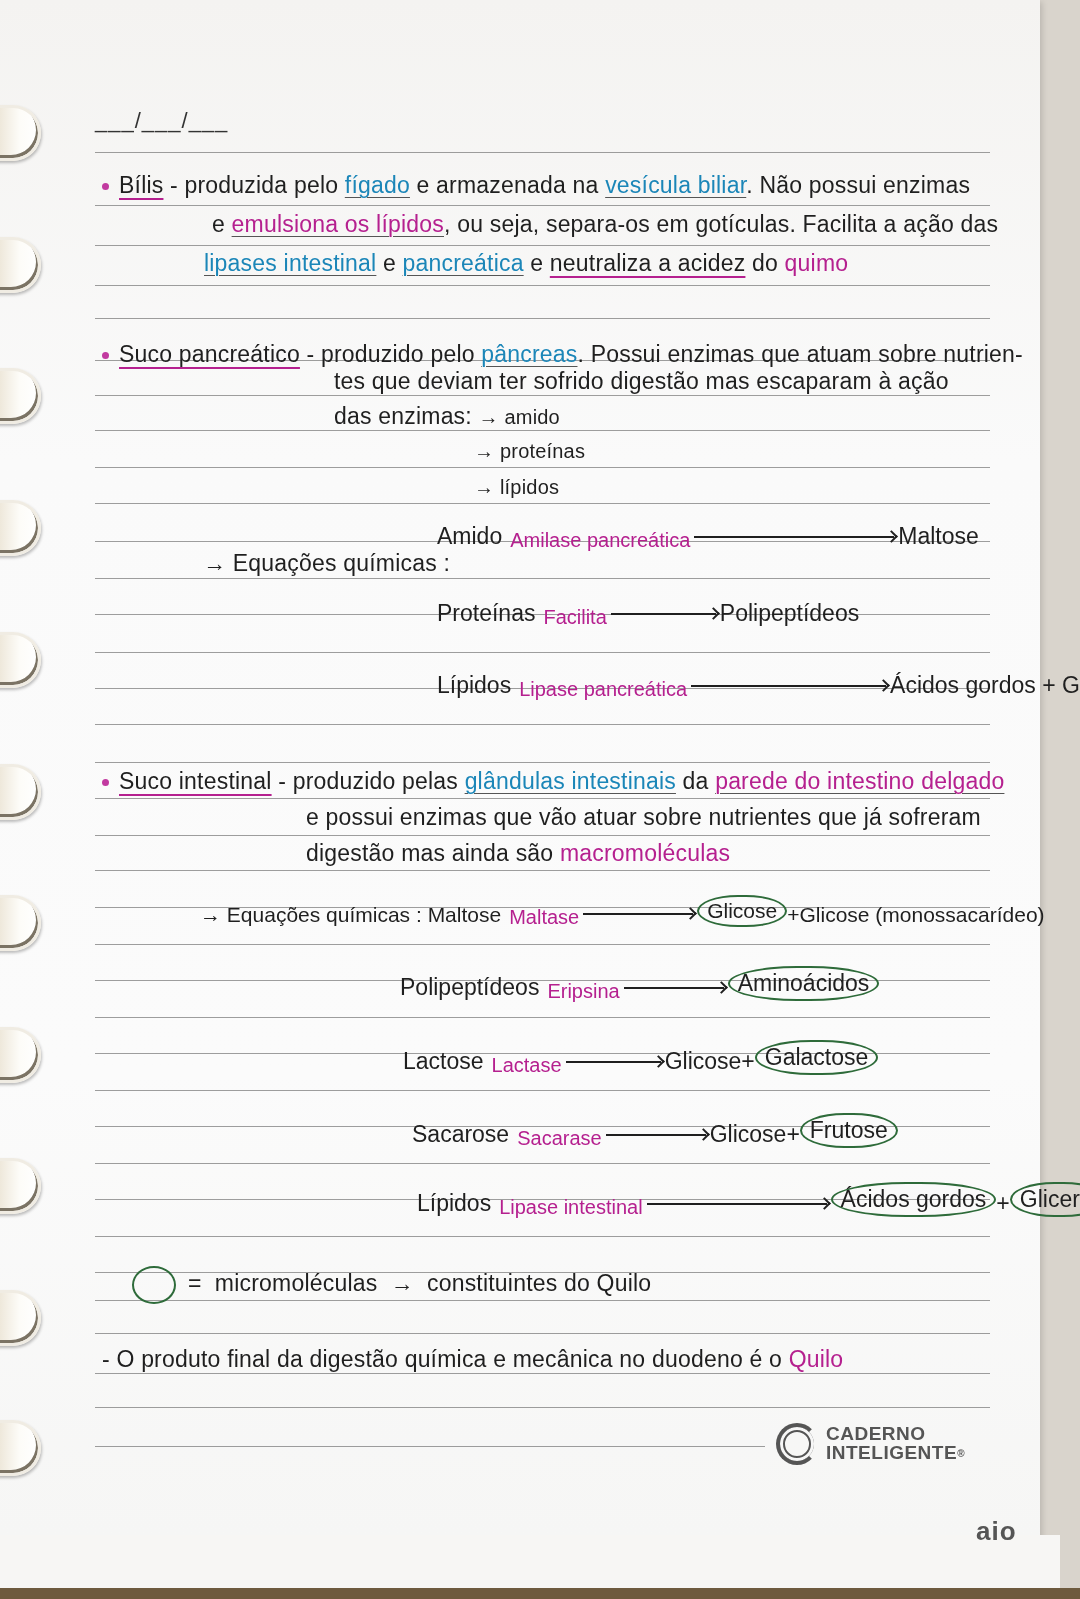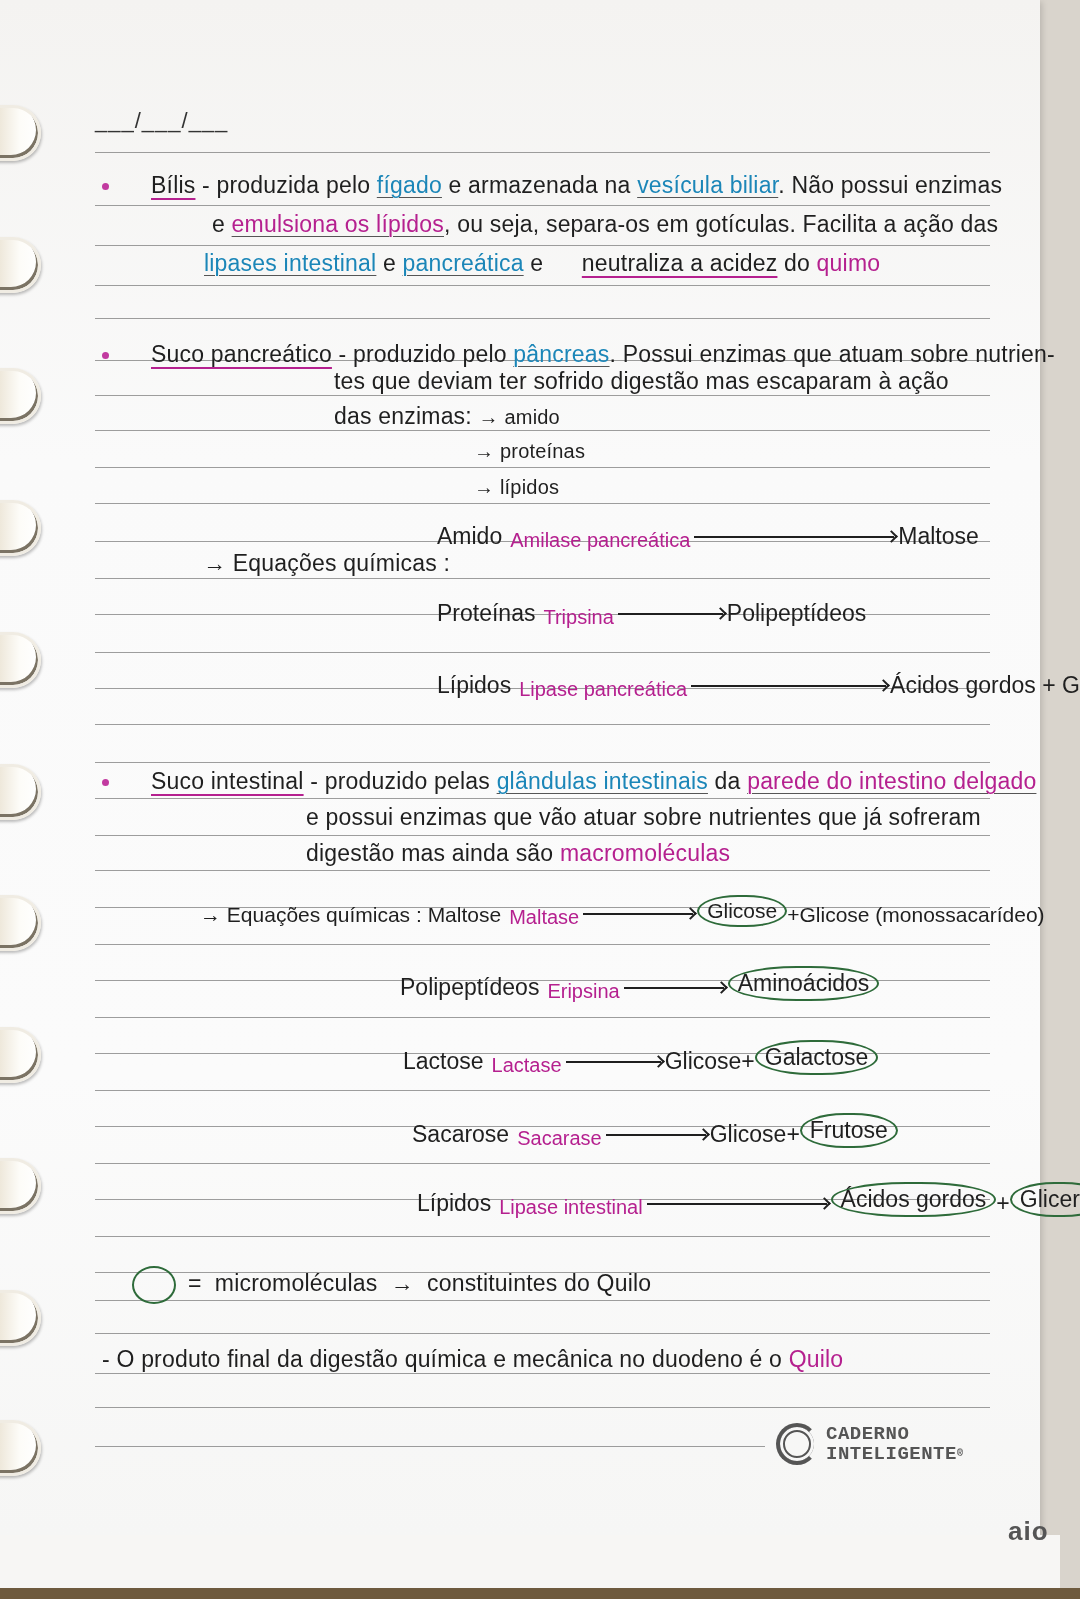--- a/index.html
+++ b/index.html
@@ -14,45 +14,44 @@
     border-bottom:4px solid #cfc6b3;
     box-shadow:2px 2px 6px rgba(0,0,0,0.15);
   }
   .under-page {
     position:absolute; left:0; top:1535px; width:1060px; height:55px;
     background:#f7f6f4;
   }
   .under-text {
     position:absolute; left:976px; top:1516px; font-weight:bold; font-size:26px; color:#555; letter-spacing:1px;
     font-family:"Liberation Sans", sans-serif;
-    margin-left:32px;
   }
   .bottom-strip { position:absolute; left:0; top:1588px; width:1080px; height:11px; background:#6e5a3e; }
   .ring {
     position:absolute; left:-8px; width:46px; height:50px;
     border:3px solid #f0ece3; border-left:none; border-radius:0 28px 28px 0;
     background:linear-gradient(90deg,#e8e0cf 0%,#fdfcf8 60%,#ffffff 100%);
     box-shadow:inset -2px -3px 0 #7b7364, 1px 2px 3px rgba(0,0,0,0.25);
   }
   .rule { position:absolute; left:95px; width:895px; height:1px; background:#7d7d7d; opacity:0.75; }
   .date { position:absolute; left:95px; top:108px; font-size:22px; color:#333; letter-spacing:1px; font-family:"Liberation Sans", sans-serif; }
   .line { position:absolute; font-size:23px; color:#1f1f1f; white-space:nowrap; letter-spacing:0.2px; }
   .blue { color:#1b86b8; }
   .pink { color:#b5208f; }
-  .ul-pink { text-decoration:underline; text-decoration-color:#b5208f; text-decoration-thickness:2px; text-underline-offset:5px;margin-left:32px; }
+  .ul-pink { text-decoration:underline; text-decoration-color:#b5208f; text-decoration-thickness:2px; text-underline-offset:5px; }
   .ul-plain { text-decoration:underline; text-decoration-color:#555; text-underline-offset:4px; text-decoration-thickness:1px;}
   .bullet { display:inline-block; width:7px; height:7px; border-radius:50%; background:#c23aa0; margin-right:10px; vertical-align:middle; }
   .eq { position:absolute; font-size:23px; color:#1f1f1f; white-space:nowrap; display:flex; align-items:flex-end; }
   .arrow { display:inline-flex; flex-direction:row; align-items:center; margin:0 4px; }
   .arrow .enz { color:#b5208f; font-size:20px; line-height:20px; padding:0 4px; }
   .arrow .shaft { position:relative; height:2px; background:#1f1f1f; margin-top:2px; margin-bottom:9px; }
   .arrow .shaft::after { content:""; position:absolute; right:-2px; top:-4px; width:7px; height:7px; border-top:2px solid #1f1f1f; border-right:2px solid #1f1f1f; transform:rotate(45deg); }
   .circ { border:2px solid #2e6b3a; border-radius:50% / 55%; padding:2px 8px; }
   .legend-circle { display:inline-block; width:40px; height:34px; border:2.5px solid #2e6b3a; border-radius:50%; vertical-align:middle; margin-right:12px; }
-  .logo { position:absolute; left:776px; top:1423px; display:flex; align-items:center; font-family:Liberation Mono, monospace; }
+  .logo { position:absolute; left:776px; top:1423px; display:flex; align-items:center; font-family:Liberation Sans, sans-serif; }
   .logo-c { width:34px; height:34px; border:4px solid #555; border-right-color:transparent; border-radius:50%; margin-right:8px; box-shadow:inset 0 0 0 3px #f7f7f7, inset 0 0 0 5px #555; }
   .logo-text { font-weight:bold; color:#555; font-size:19px; line-height:19px; letter-spacing:0.5px; }
   .reg { font-size:10px; vertical-align:middle; }
 </style>
 </head>
 <body>
 
 <div class="page">
 
   <div class="ring" style="top:105px"></div>
@@ -132,21 +131,21 @@
     <span>Amido</span>
     <span class="arrow">
         <span class="enz">Amilase pancreática</span>
         <span class="shaft" style="width:200px"></span>
       </span>
     <span>Maltose</span>
   </div>
   <div class="eq" style="left:437px;top:600px">
     <span>Proteínas</span>
     <span class="arrow">
-        <span class="enz">Tripsina</span>
+        <span class="enz">Facilita</span>
         <span class="shaft" style="width:105px"></span>
       </span>
     <span>Polipeptídeos</span>
   </div>
   <div class="eq" style="left:437px;top:672px">
     <span>Lípidos</span>
     <span class="arrow">
         <span class="enz">Lipase pancreática</span>
         <span class="shaft" style="width:195px"></span>
       </span>

